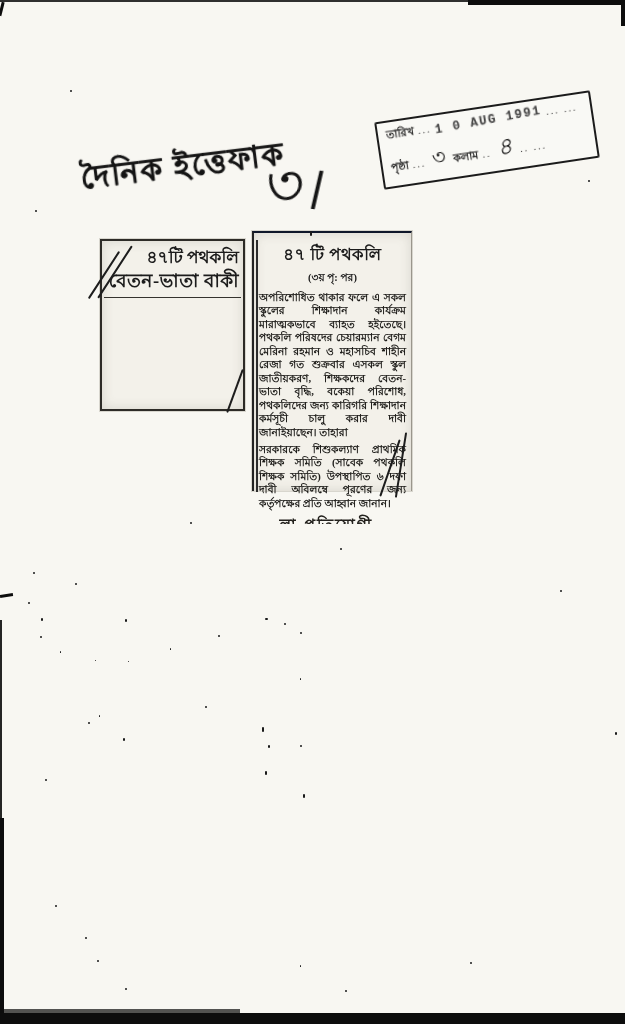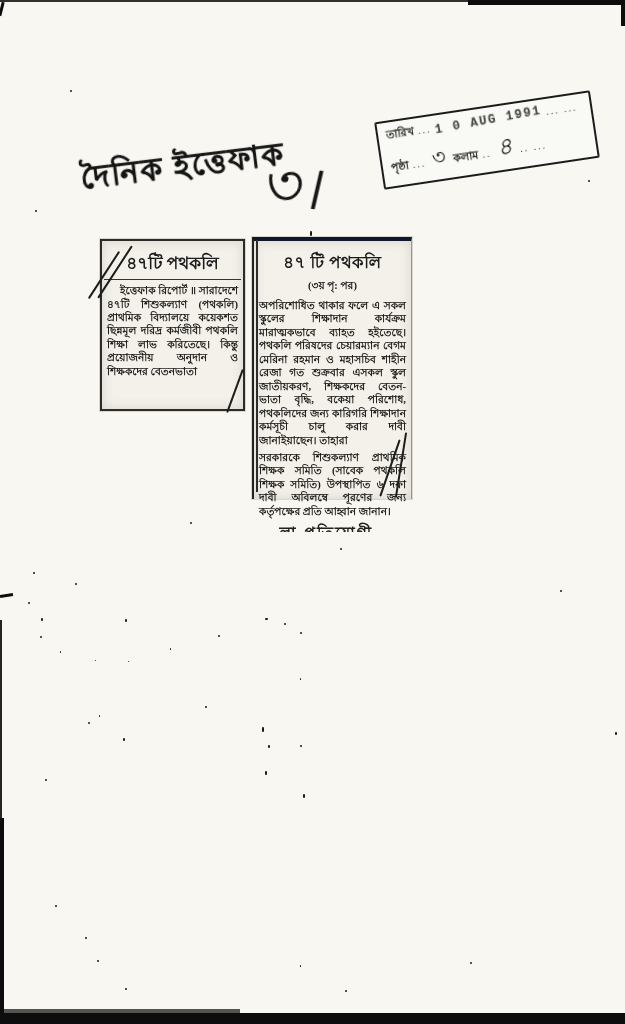--- a/index.html
+++ b/index.html
@@ -52,30 +52,30 @@
   
   .clip{
     position:absolute;background:#f3f1ea;
     box-shadow:0 0 0 1px rgba(120,115,100,0.25), inset 0 0 12px rgba(90,85,70,0.18);
   }
   .clip-left{
     left:100px;top:239px;width:141px;height:168px;
     border:2px solid #2d2b27;
   }
   .clip-right{
-    left:252px;top:237px;width:157px;height:258px;
+    left:252px;top:231px;width:157px;height:258px;
     border-left:2.5px solid #232323;
-    border-top:4px solid #0f172a;
+    border-top:2px solid #0f172a;
     border-right:1px solid #9a968c;
     border-bottom:none;
   }
   .col-rule{position:absolute;left:256px;top:240px;width:1.5px;height:252px;background:#2c2c2c;}
   .headline{
-    text-align:center;font-weight:700;line-height:1.3;
-    padding:12px 2px 4px 2px;font-size:17px;
+    text-align:right;font-weight:700;line-height:1.3;
+    padding:6px 2px 4px 2px;font-size:17px;
     border-bottom:1.5px solid #35332e;margin:0 2px;
   }
   .headline .hl3{font-size:18.5px;letter-spacing:0.5px;}
   .body-text{
     margin:4px 5px 2px 5px;font-size:10.6px;line-height:1.27;
     text-align:justify;font-weight:600;color:#1e1d1a;
   }
   .indent{text-indent:13px;}
   .jump{
     text-align:center;font-weight:700;font-size:11px;margin-top:1px;
@@ -123,22 +123,22 @@
     <span class="stamp-label">কলাম</span>
     <span class="stamp-dots">..</span>
     <span class="hand-num col">৪</span>
     <span class="stamp-dots">.. ...</span>
   </div>
 </div>
 
 <div class="clip clip-left">
   <div class="headline">
     <div>৪৭টি পথকলি</div>
+    <div class="hl3">বেতন-ভাতা বাকী</div>
   </div>
-  <p class="body-text indent">ইত্তেফাক রিপোর্ট ॥ সারাদেশে ৪৭টি শিশুকল্যাণ (পথকলি) প্রাথমিক বিদ্যালয়ে কয়েকশত ছিন্নমূল দরিদ্র কর্মজীবী পথকলি শিক্ষা লাভ করিতেছে। কিন্তু প্রয়োজনীয় অনুদান ও শিক্ষকদের বেতনভাতা</p>
 </div>
 
 <div class="clip clip-right">
   <div class="r-headline">৪৭ টি পথকলি</div>
   <div class="r-sub">(৩য় পৃ: পর)</div>
   <p class="body-text">অপরিশোধিত থাকার ফলে এ সকল স্কুলের শিক্ষাদান কার্যক্রম মারাত্মকভাবে ব্যাহত হইতেছে। পথকলি পরিষদের চেয়ারম্যান বেগম মেরিনা রহমান ও মহাসচিব শাহীন রেজা গত শুক্রবার এসকল স্কুল জাতীয়করণ, শিক্ষকদের বেতন-ভাতা বৃদ্ধি, বকেয়া পরিশোধ, পথকলিদের জন্য কারিগরি শিক্ষাদান কর্মসূচী চালু করার দাবী জানাইয়াছেন। তাহারা</p>
   <p class="body-text">সরকারকে শিশুকল্যাণ প্রাথমিক শিক্ষক সমিতি (সাবেক পথকলি শিক্ষক সমিতি) উপস্থাপিত ৬ দফা দাবী অবিলম্বে পূরণের জন্য কর্তৃপক্ষের প্রতি আহ্বান জানান।</p>
   <div class="cutoff">—লা প্রতিযোগী</div>
 </div>
 <div class="col-rule"></div>

